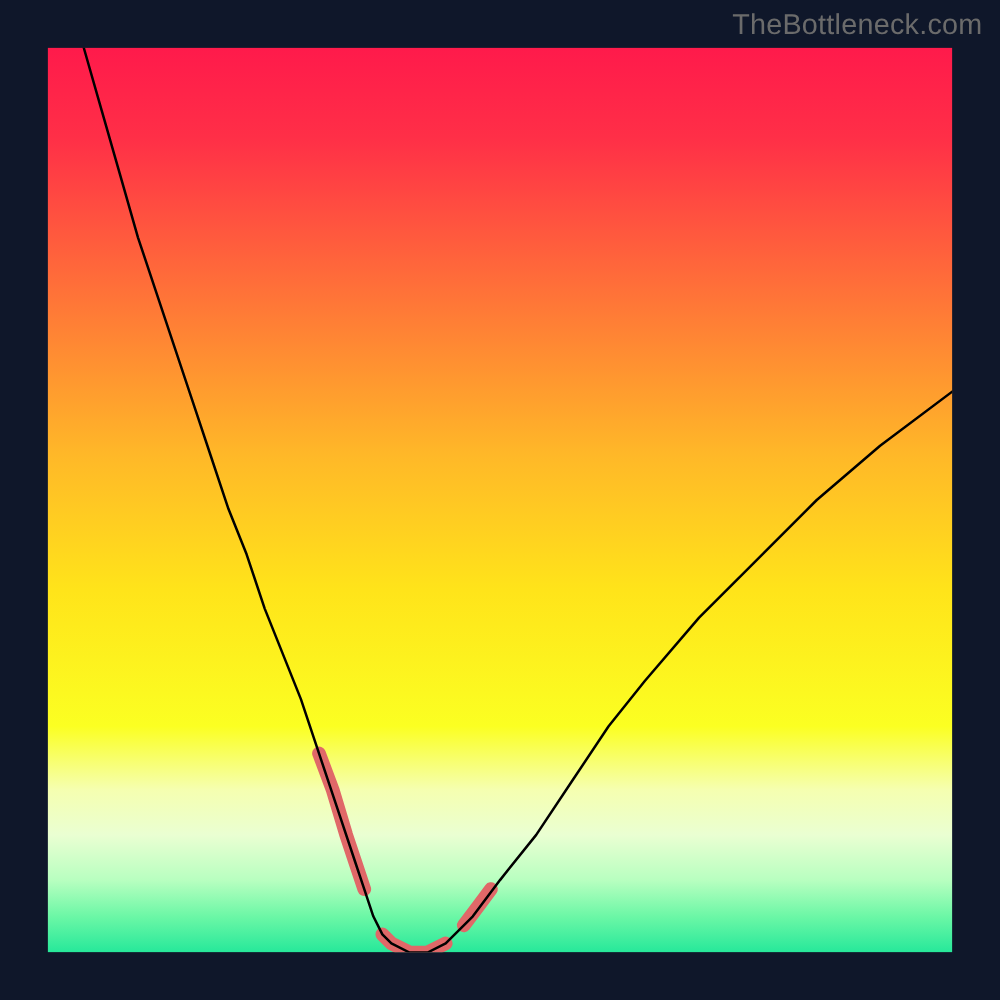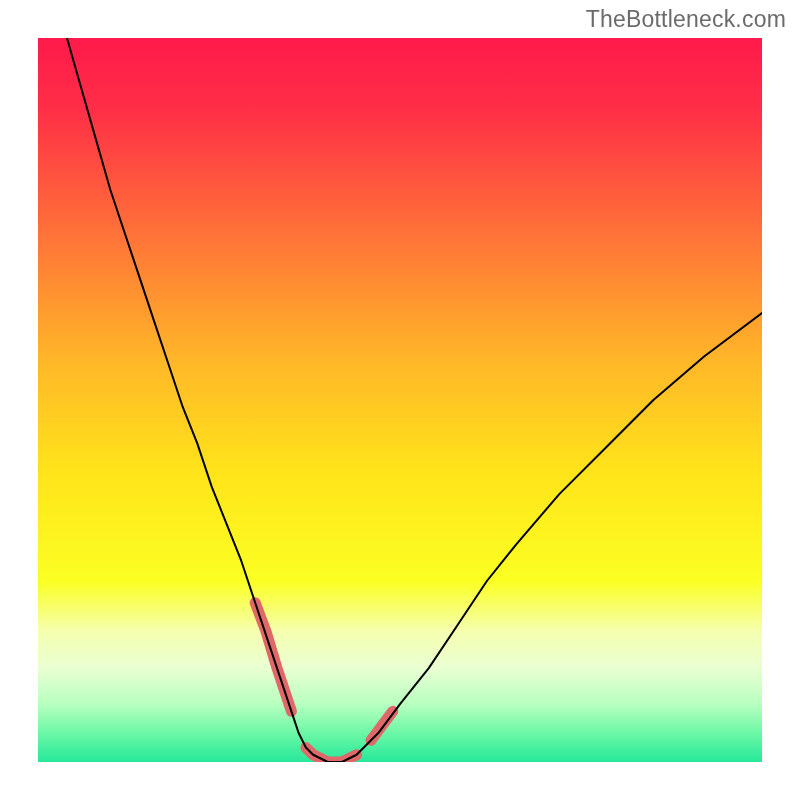--- a/index.html
+++ b/index.html
@@ -10,21 +10,21 @@
     background: #000;
     overflow: hidden;
     font-family: Arial, Helvetica, sans-serif;
   }
   .frame {
     position: absolute;
     left: 0;
     top: 0;
     width: 800px;
     height: 800px;
-    background: #ffffff;
+    background: #0f172a;
   }
   .plot-area {
     position: absolute;
     left: 38px;
     top: 38px;
     width: 724px;
     height: 724px;
     overflow: hidden;
   }
   .watermark {

